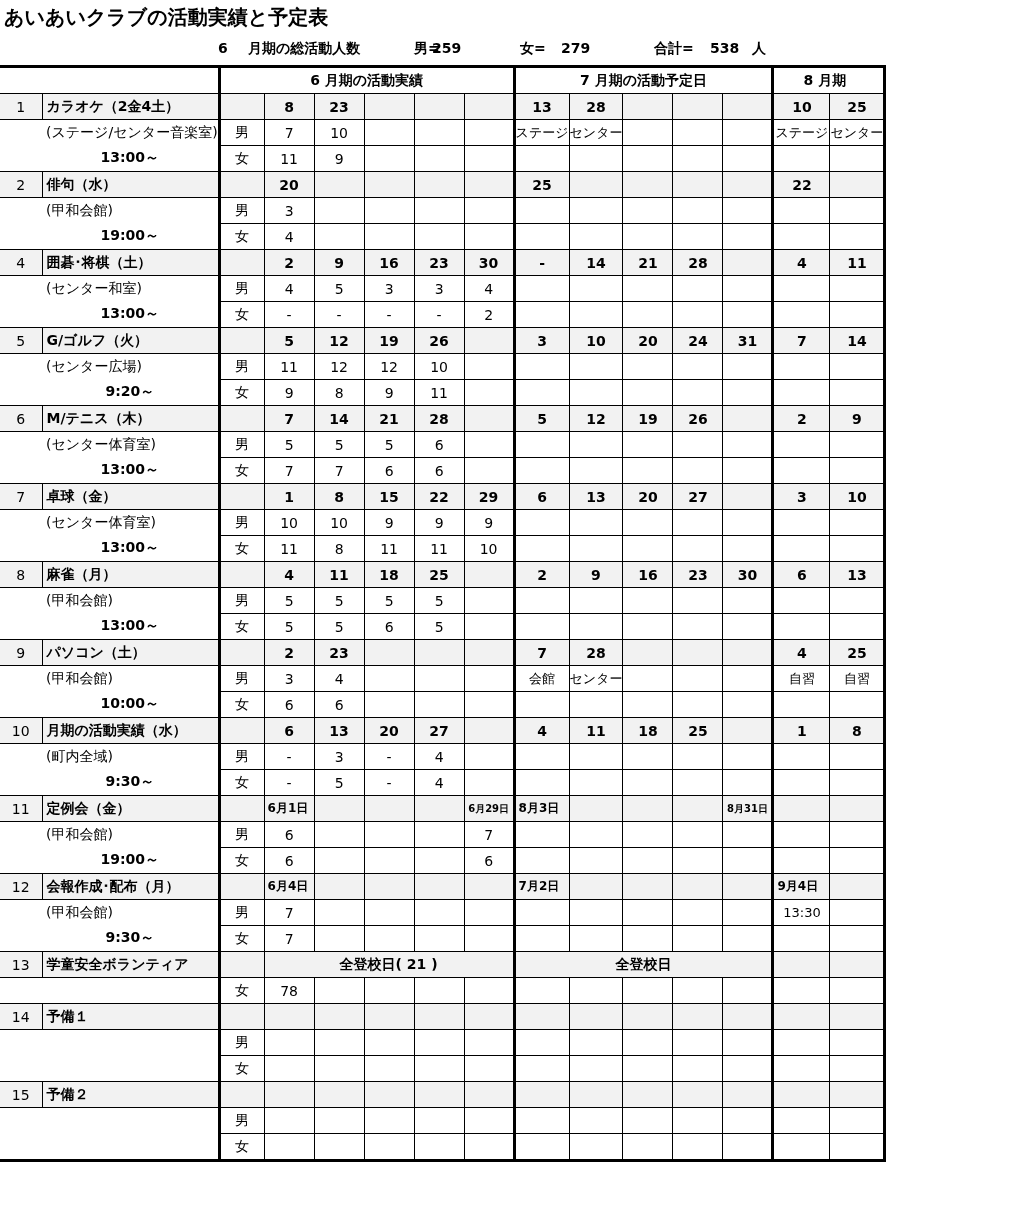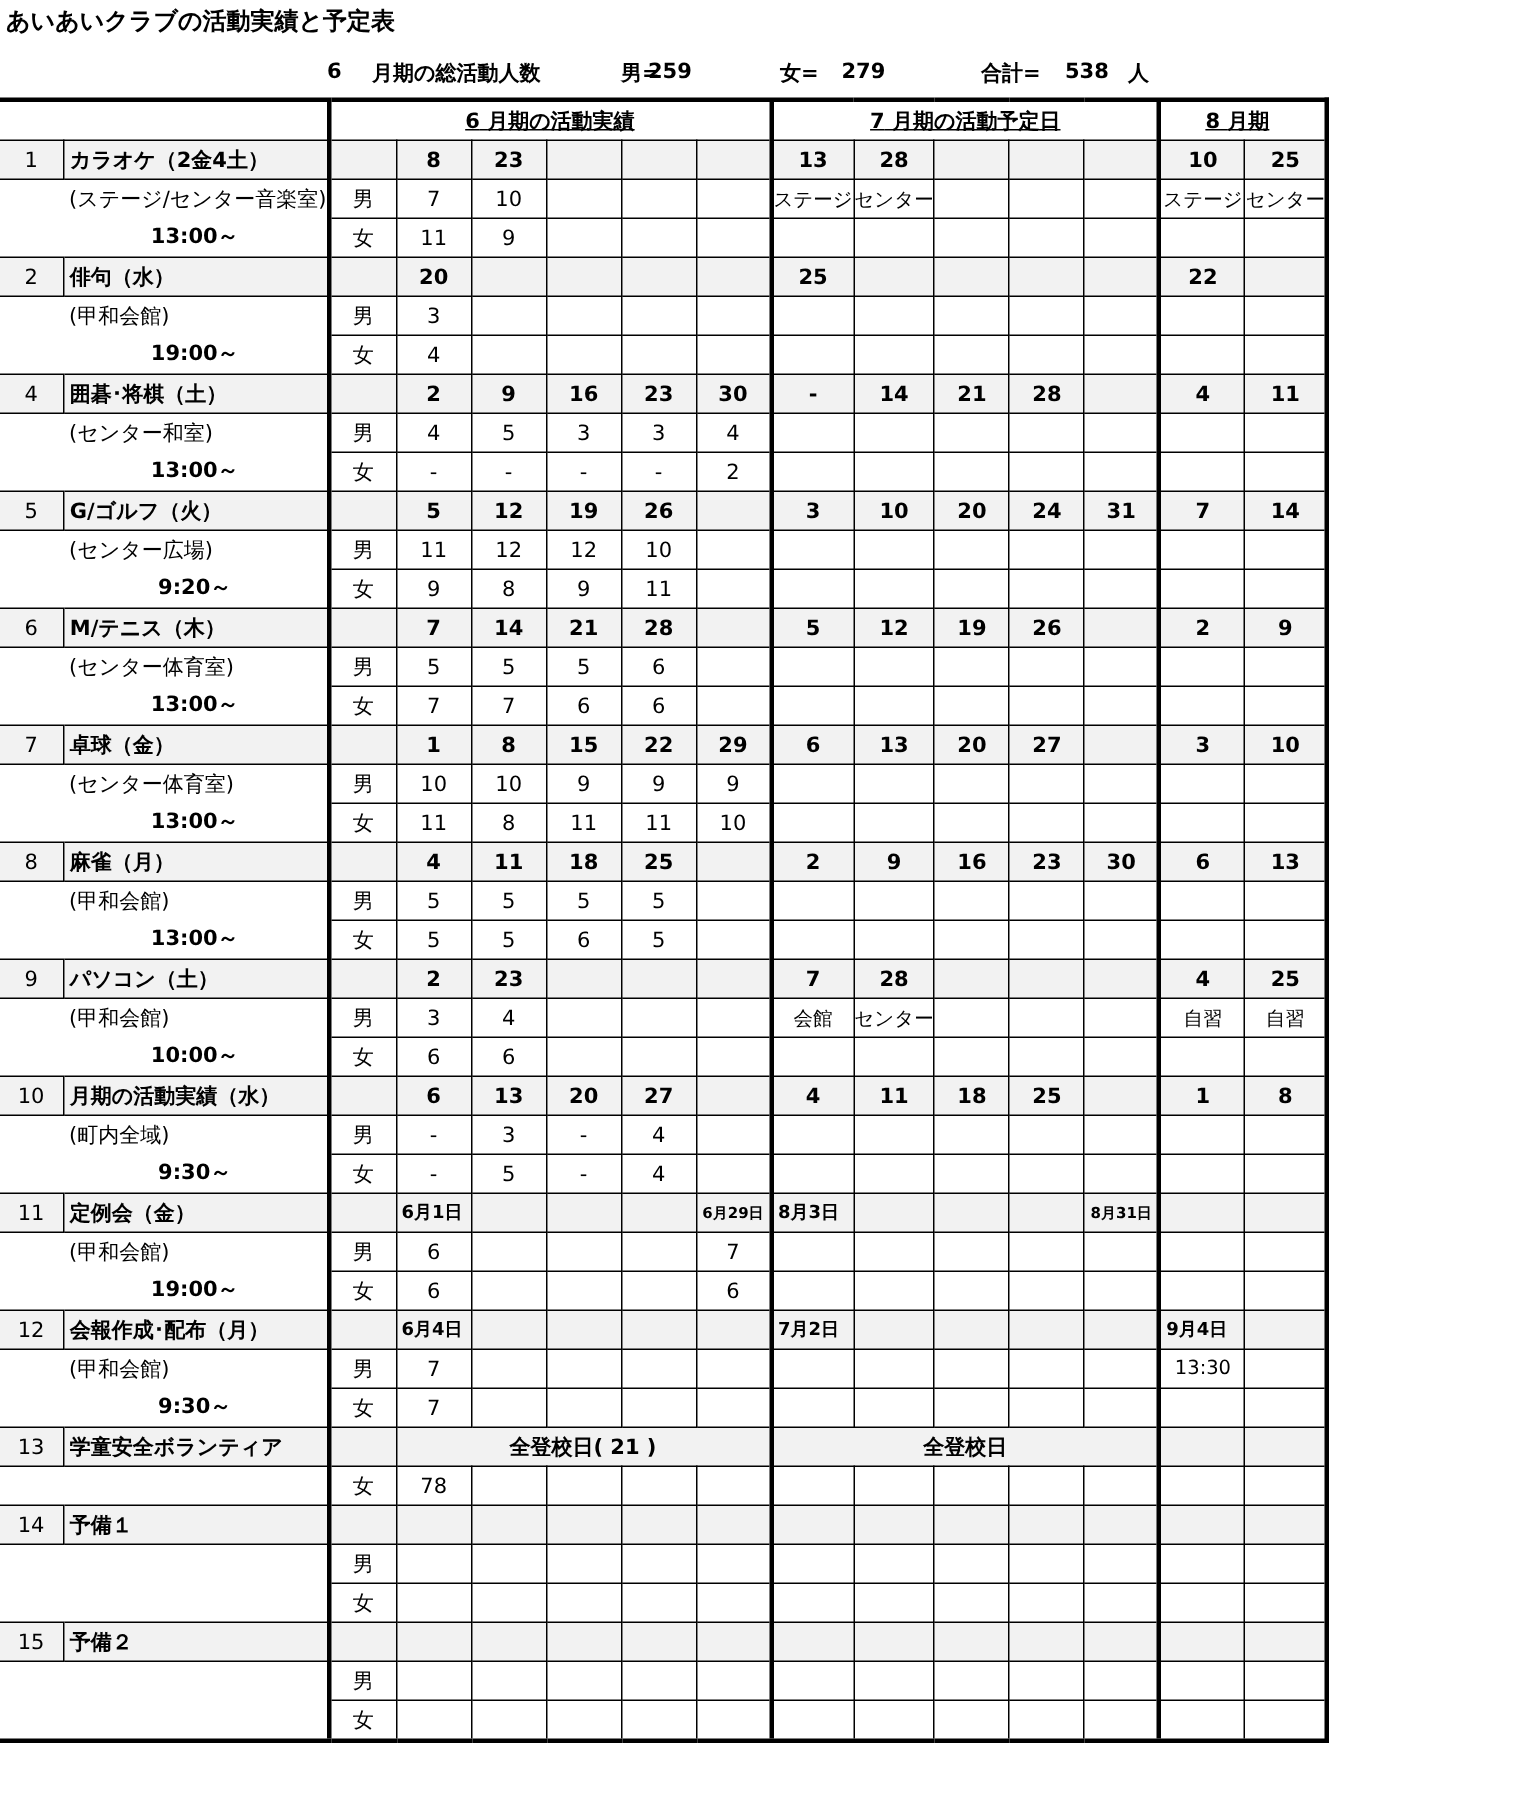--- a/index.html
+++ b/index.html
@@ -1,33 +1,33 @@
 <!DOCTYPE html>
 <html><head>
 <meta charset="utf-8">
 <style>
   html,body{margin:0;padding:0;background:#fff;}
   body{width:1025px;height:1210px;position:relative;overflow:hidden;font-family:"DejaVu Sans","Liberation Sans",sans-serif;color:#000;}
-  .title{position:absolute;left:4px;top:4px;font-size:16px;font-weight:bold;letter-spacing:0px;}
+  .title{position:absolute;left:4px;top:4px;font-size:20px;font-weight:bold;letter-spacing:0px;}
   .summary{position:absolute;top:40px;font-size:14px;font-weight:bold;}
   table.sheet{position:absolute;left:0;top:65px;border-collapse:collapse;table-layout:fixed;}
   table.sheet td{border:1px solid #000;height:25px;padding:0;font-size:14px;text-align:center;vertical-align:middle;white-space:nowrap;overflow:hidden;}
   table.sheet tr.main td{background:#f2f2f2;}
   table.sheet tr.main td.b{font-weight:bold;}
   td.name{text-align:left !important;padding-left:4px !important;font-weight:bold;}
   td.place{text-align:left !important;padding-left:4px !important;border-bottom:none !important;border-left:none !important;}
   td.time{font-weight:bold;border-top:none !important;border-left:none !important;}
   td.num-blank{border-top:none !important;border-bottom:none !important;}
   td.num-blank-last{border-top:none !important;}
   td.sm{font-size:10px !important;font-weight:bold;}
   td.md{font-size:12px !important;font-weight:bold;text-align:left !important;padding-left:3px !important;}
   td.note{font-size:13px !important;}
   .thickL{border-left:3px solid #000 !important;}
   .thickR{border-right:3px solid #000 !important;}
-  .thickT{border-top:3px solid #000 !important;text-decoration:underline;}
+  .thickT{border-top:3px solid #000 !important;}
   .thickB{border-bottom:3px solid #000 !important;}
   td.hdr1{font-weight:bold;font-size:15px;}
   td.hdr1r{font-weight:bold;font-size:15px;text-align:right;padding-right:8px !important;}
 </style>
 </head>
 <body>
 
 <div class="title">あいあいクラブの活動実績と予定表</div>
 
 <div>

